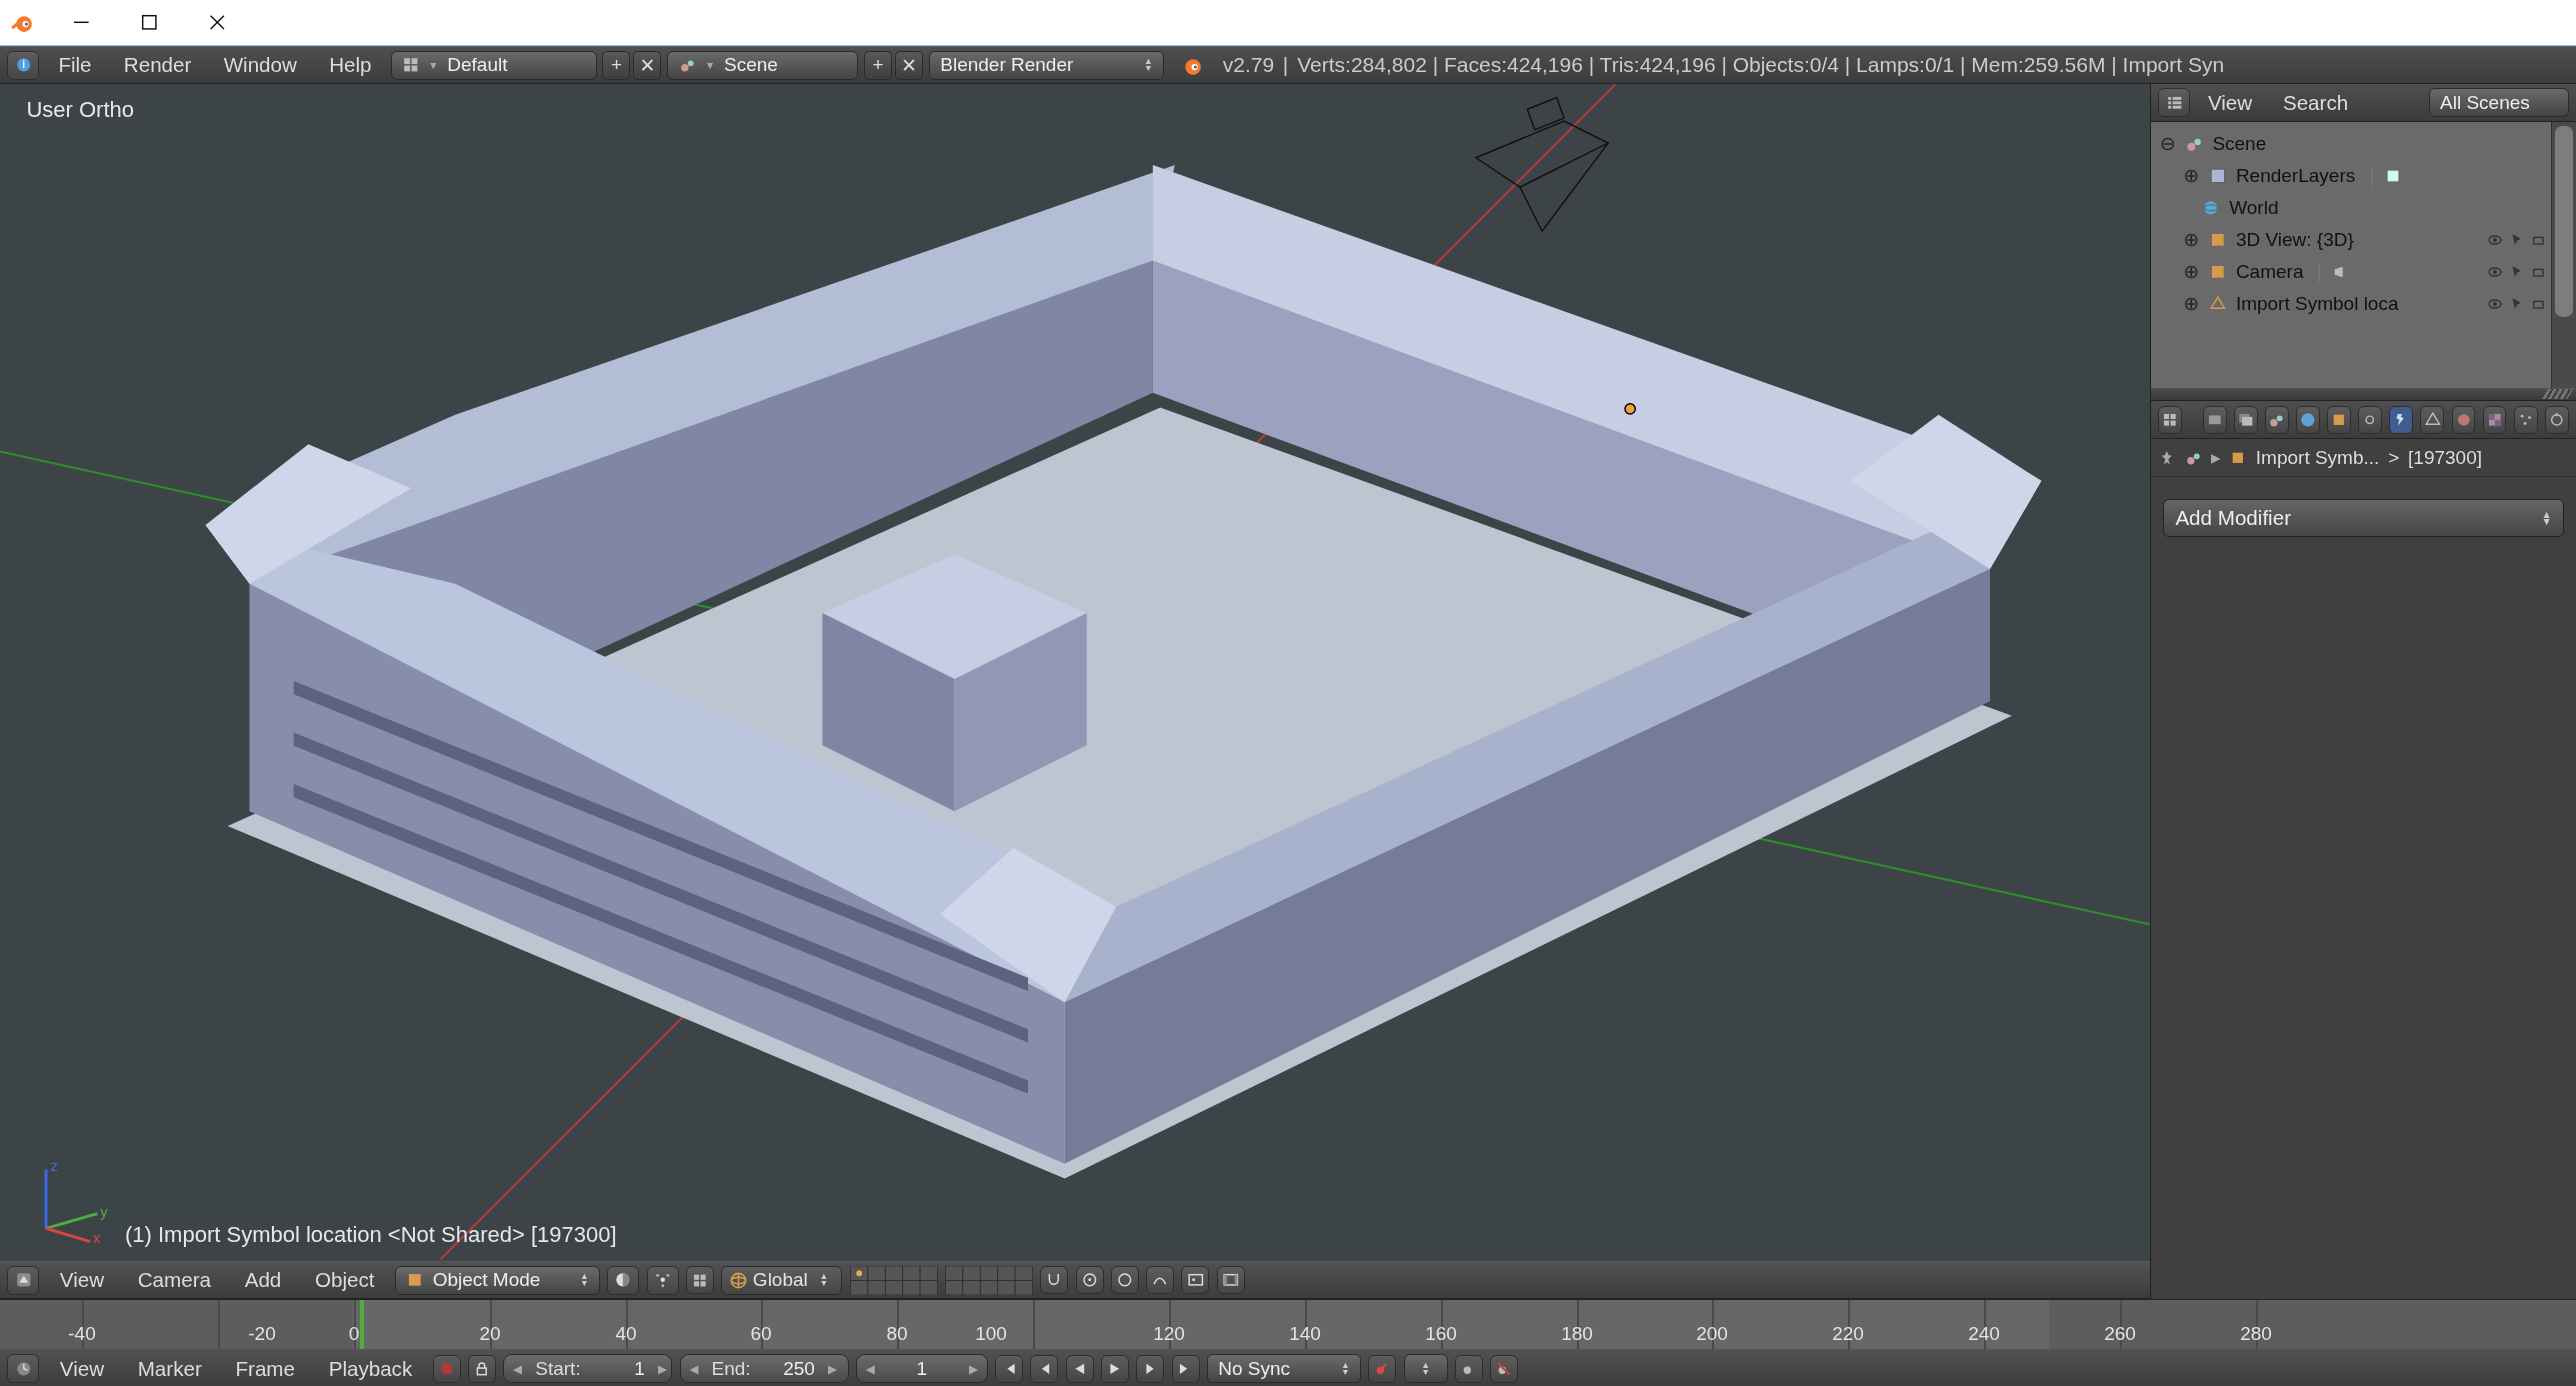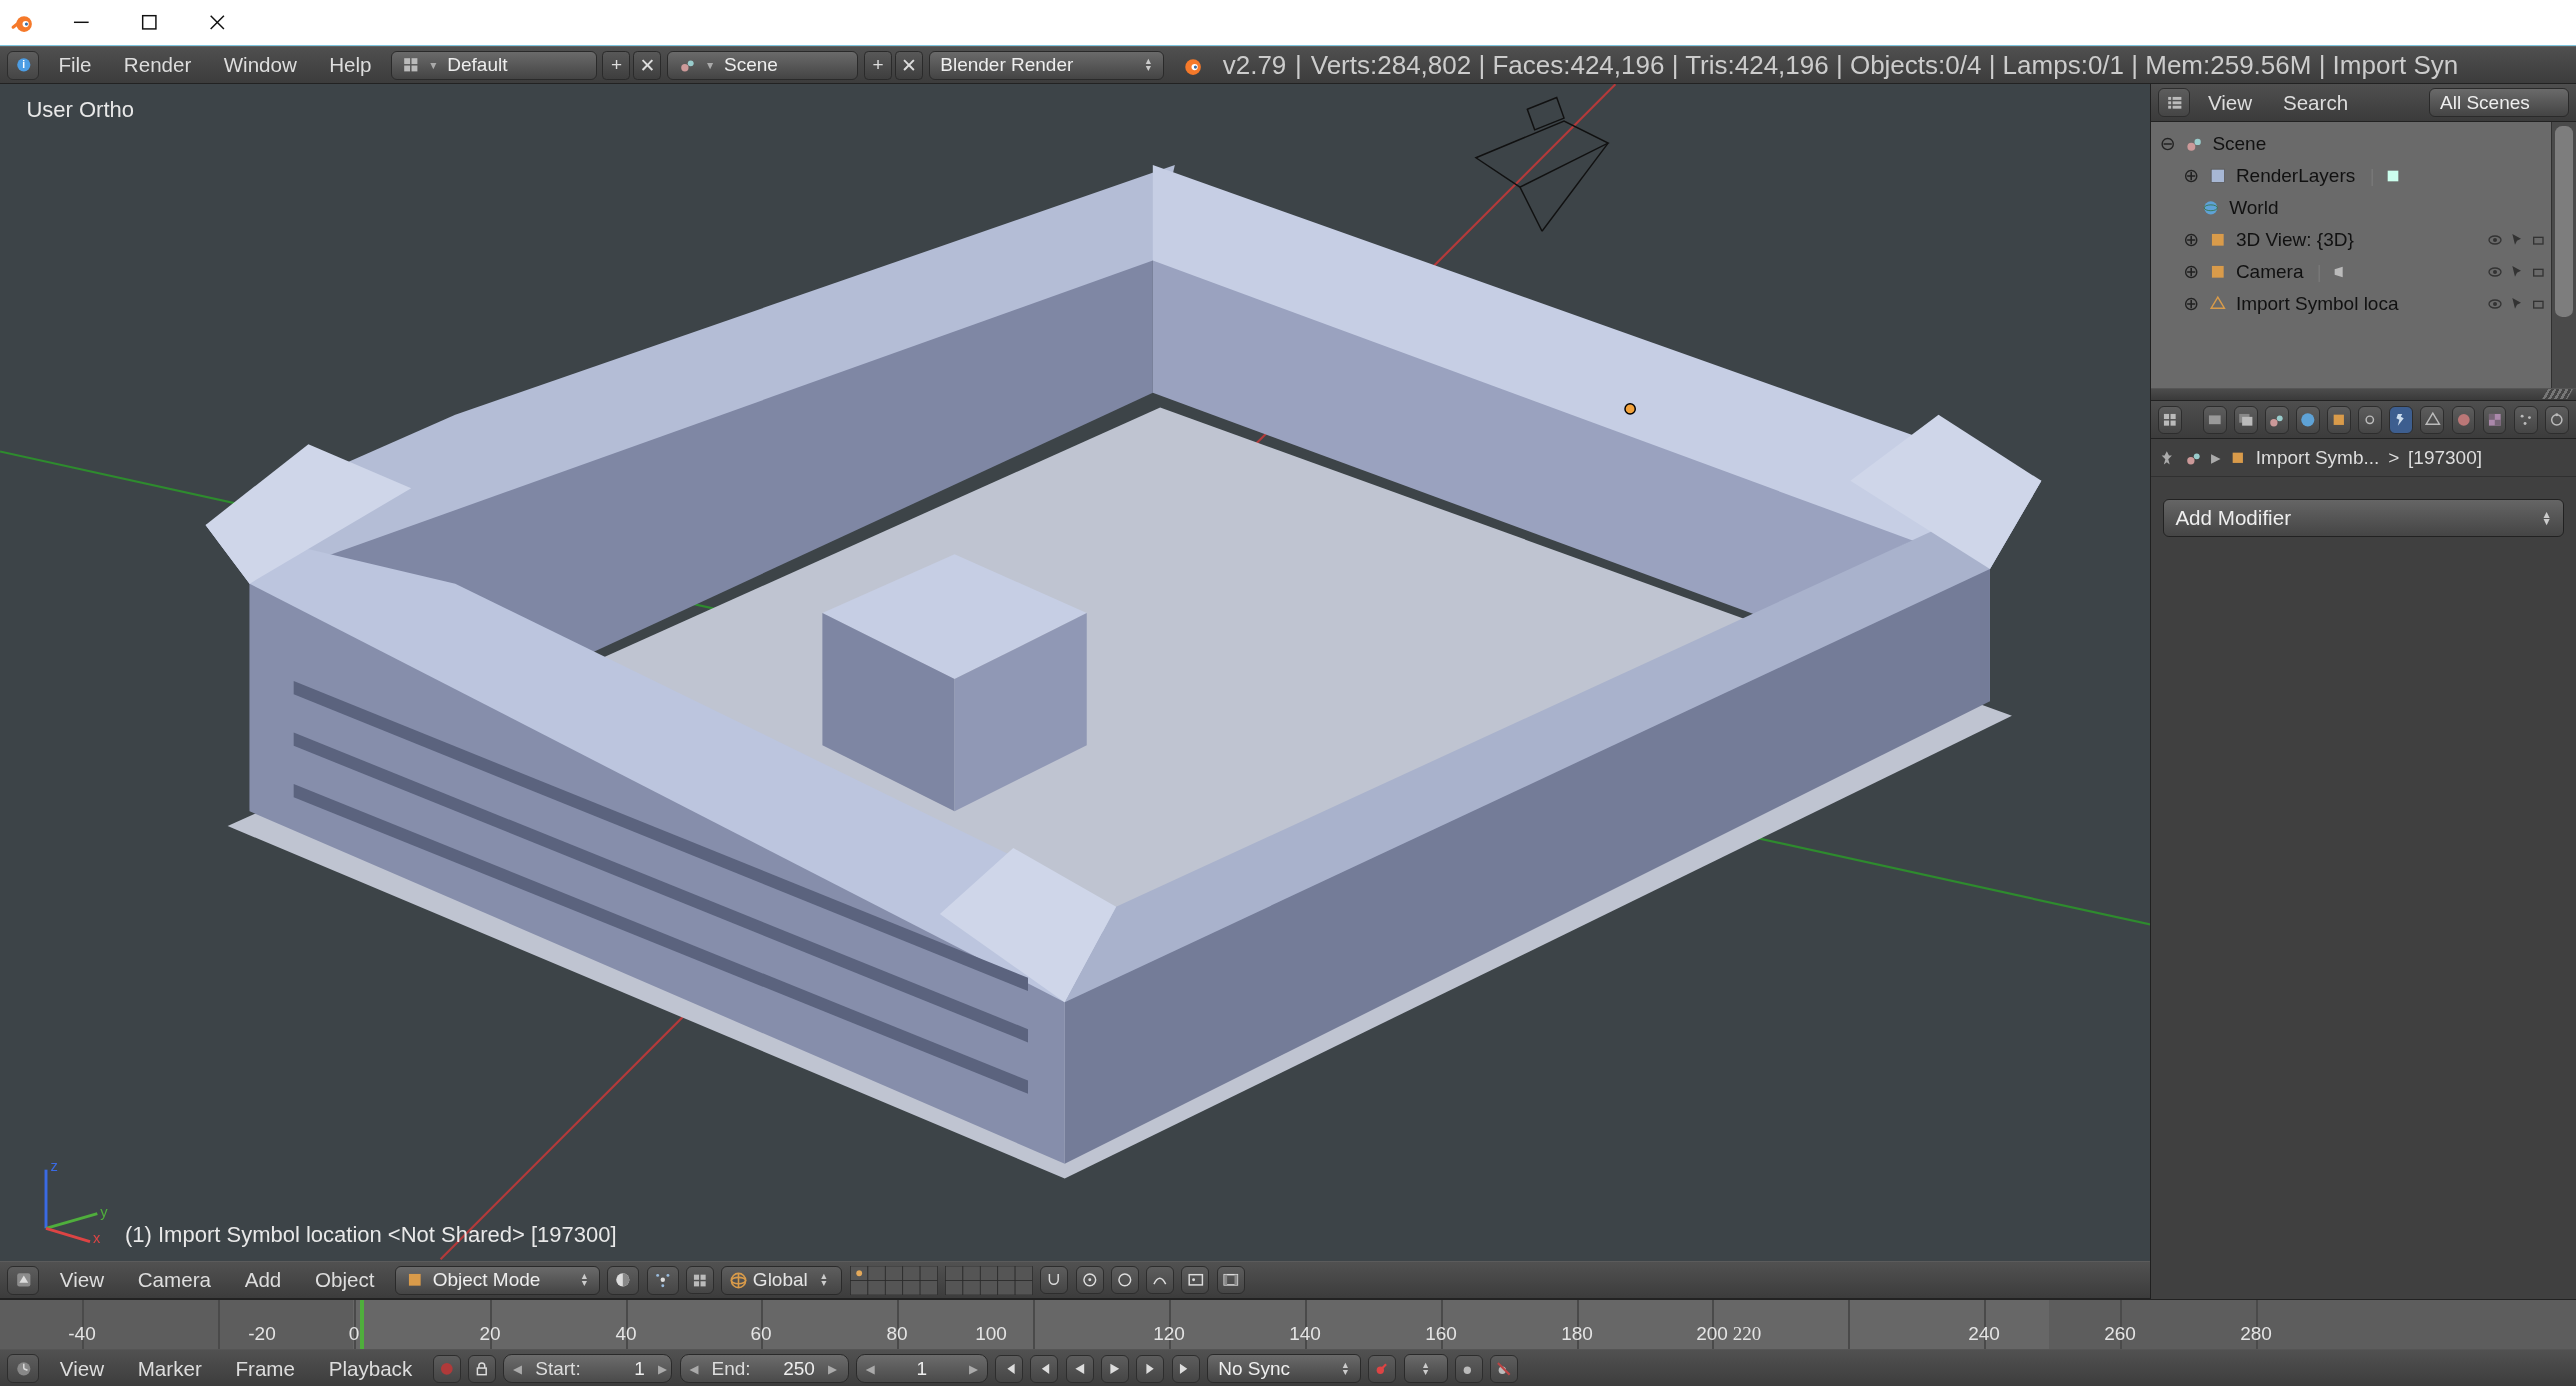--- a/index.html
+++ b/index.html
@@ -20,21 +20,21 @@
   .icon-btn { width:32px; height:29px; background:linear-gradient(#5d5d5d,#454545); border:0.7px solid #2d2d2d; border-radius:5.9px; display:flex; align-items:center; justify-content:center; }
   .icon-btn.small { width:28px; height:28px; }
   .icon-btn svg { width:17.6px; height:17.6px; }
   .menubar-item { padding:4.4px 13.2px; color:#ddd; font-size:20.6px; }
   .dd-field { height:29px; background:linear-gradient(#6a6a6a,#444); border:0.7px solid #2a2a2a; border-radius:5.9px; display:flex; align-items:center; padding:0 10.3px; color:#eee; font-size:19px; gap:8.8px; }
   .dd-field .grip { width:17.6px; height:17.6px; }
   .dd-wide { flex:0 0 206px; }
   .dd-mid { flex:0 0 191px; }
   .plus-x { display:flex; gap:2.9px; }
   .plus-x .pill { width:28px; height:29px; background:linear-gradient(#585858,#3e3e3e); border:0.7px solid #2a2a2a; border-radius:4.4px; display:flex; align-items:center; justify-content:center; font-size:19px; color:#ddd; }
-  .ver-info { margin-left:13.2px; color:#ccc; font-size:26px; white-space:nowrap; }
+  .ver-info { margin-left:13.2px; color:#ccc; font-size:21px; white-space:nowrap; }
   .blender-ico { width:25px; height:25px; margin-left:8.8px; }
   
   
   .workspace { flex:1; display:flex; min-height:0; }
   
   
   .viewport { flex:1; background:#404a4e; position:relative; display:flex; flex-direction:column; }
   .vp-canvas { flex:1; position:relative; background:#3d4448; overflow:hidden; }
   .vp-label-top { position:absolute; top:13.2px; left:26.4px; color:#e8e8e8; font-size:22px; }
   .vp-label-bot { position:absolute; bottom:13.2px; left:125px; color:#e8e8e8; font-size:22px; }
@@ -609,21 +609,21 @@
           <div class="tl-num" style="left: 1169px;">120</div>
           <div class="tl-tick-major" style="left: 1305px;"></div>
           <div class="tl-num" style="left: 1305px;">140</div>
           <div class="tl-tick-major" style="left: 1441px;"></div>
           <div class="tl-num" style="left: 1441px;">160</div>
           <div class="tl-tick-major" style="left: 1577px;"></div>
           <div class="tl-num" style="left: 1577px;">180</div>
           <div class="tl-tick-major" style="left: 1712px;"></div>
           <div class="tl-num" style="left: 1712px;">200</div>
           <div class="tl-tick-major" style="left: 1848px;"></div>
-          <div class="tl-num" style="left: 1747px; font-family: Liberation Serif, serif;">220</div>
+          <div class="tl-num" style="left: 1848px;">220</div>
           <div class="tl-tick-major" style="left: 1984px;"></div>
           <div class="tl-num" style="left: 1984px;">240</div>
           <div class="tl-tick-major" style="left: 2120px;"></div>
           <div class="tl-num" style="left: 2120px; text-align: right;">260</div>
           <div class="tl-tick-major" style="left: 2256px;"></div>
           <div class="tl-num" style="left: 2256px;">280</div>
         </div>
       <div class="tl-cursor" style="left:360px"></div>
     </div>
     <div class="tl-header">

